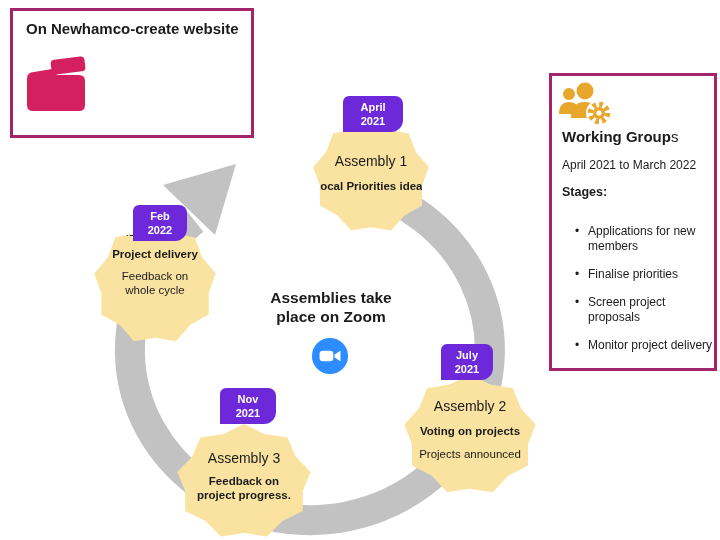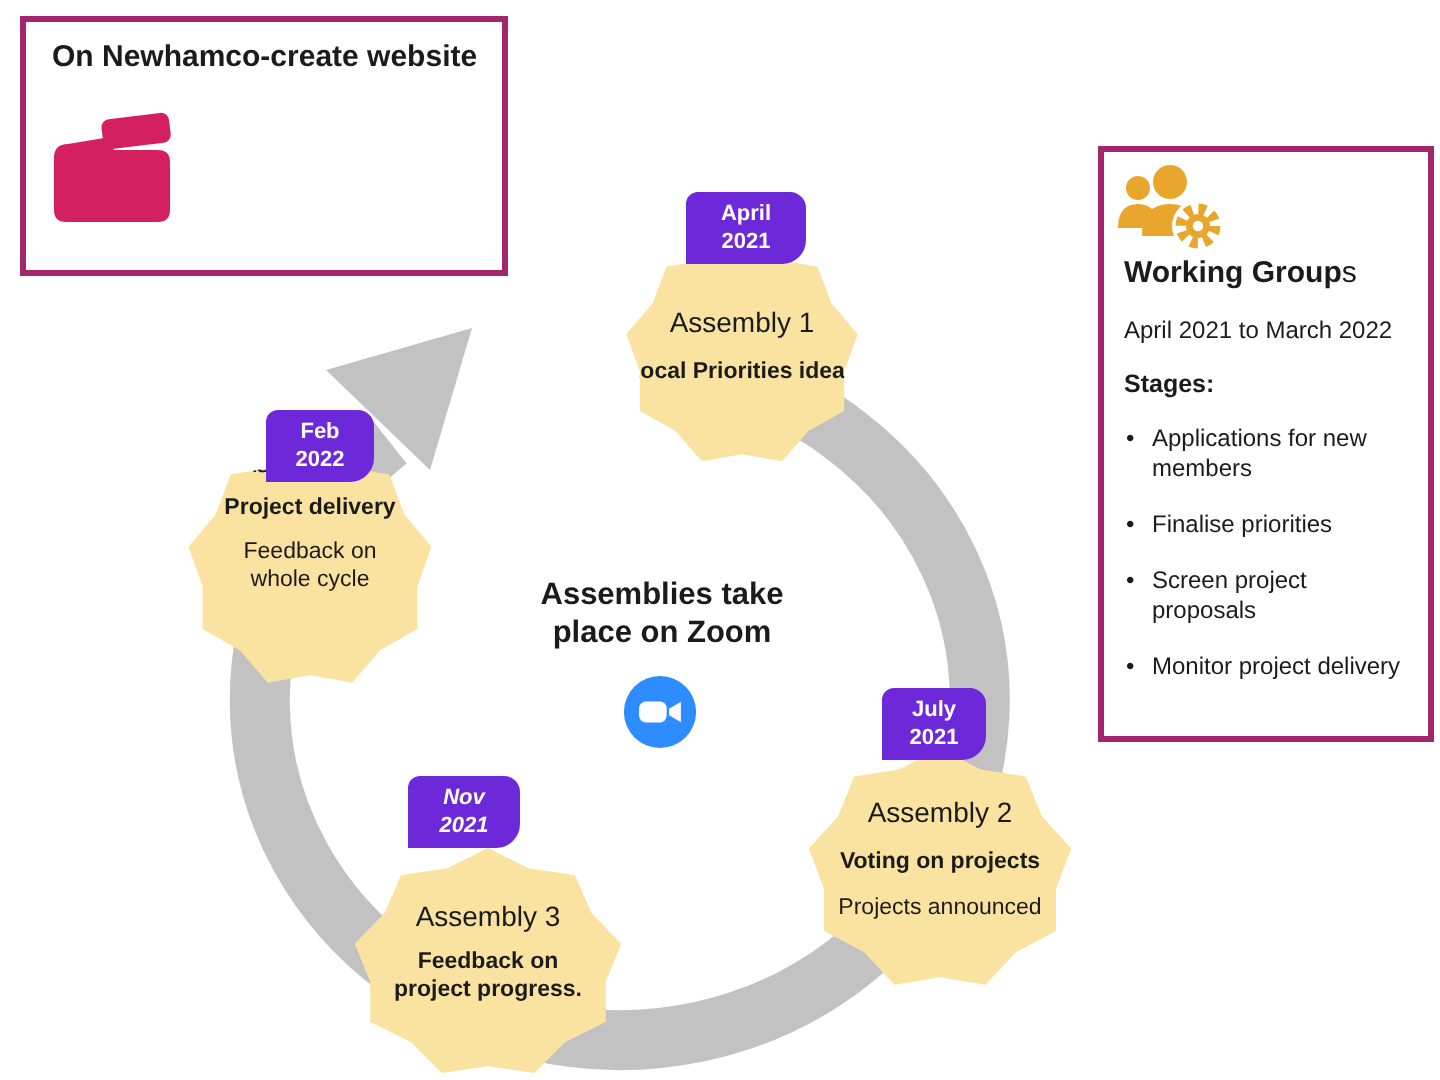--- a/index.html
+++ b/index.html
@@ -36,21 +36,21 @@
   .blob4 .node-title{}
   .blob4 .node-bold{margin-top:8px;}
   .blob4 .node-normal{margin-top:8px;width:92px;text-align:center;}
 
   
   .tag{position:absolute;z-index:3;background:#6d28d9;color:#fff;font-weight:bold;
        font-size:11px;line-height:13.5px;text-align:center;border-radius:6px 8px 12px 0;
        padding:5px 8px 4px;}
   .tag1{left:343px;top:96px;width:44px;}
   .tag2{left:441px;top:344px;width:36px;}
-  .tag3{left:204px;top:388px;width:40px;font-style:italic;}
+  .tag3{left:220px;top:388px;width:40px;}
   .tag4{left:133px;top:205px;width:38px;}
 
   
   .center-caption{position:absolute;z-index:2;left:265px;top:288px;width:132px;
        text-align:center;font-weight:bold;font-size:15.5px;line-height:19px;}
   .zoom-icon{position:absolute;z-index:2;left:311px;top:337px;width:38px;height:38px;}
 
   
   .website-box{position:absolute;z-index:5;left:10px;top:8px;width:238px;height:124px;
        border:3px solid #A3256B;background:#fff;}
@@ -62,21 +62,21 @@
   .wb-list li::before{content:"•";position:absolute;left:0;}
 
   
   .wg-box{position:absolute;z-index:5;left:549px;top:73px;width:162px;height:292px;
        border:3px solid #A3256B;background:#fff;}
   .wg-icon{position:absolute;left:5px;top:4px;width:58px;height:52px;}
   .wg-title{position:absolute;left:10px;top:52px;font-size:15px;}
   .wg-title .b{font-weight:bold;}
   .wg-period{position:absolute;left:10px;top:82px;font-size:12px;}
   .wg-stages{position:absolute;left:10px;top:109px;font-size:12.5px;font-weight:bold;}
-  .wg-list{position:absolute;left:10px;top:136px;width:144px;margin:0;padding:0;list-style:none;
+  .wg-list{position:absolute;left:10px;top:136px;width:144px;margin:12px;padding:0;list-style:none;
        font-size:12px;line-height:15px;}
   .wg-list li{position:relative;padding-left:14px;margin-bottom:13px;}
   .wg-list li::before{content:"•";position:absolute;left:1px;}
 </style>
 </head>
 <body>
 
 <div class="canvas">
 
   <svg class="ring-svg" width="720" height="540" viewBox="0 0 720 540" aria-hidden="true">

